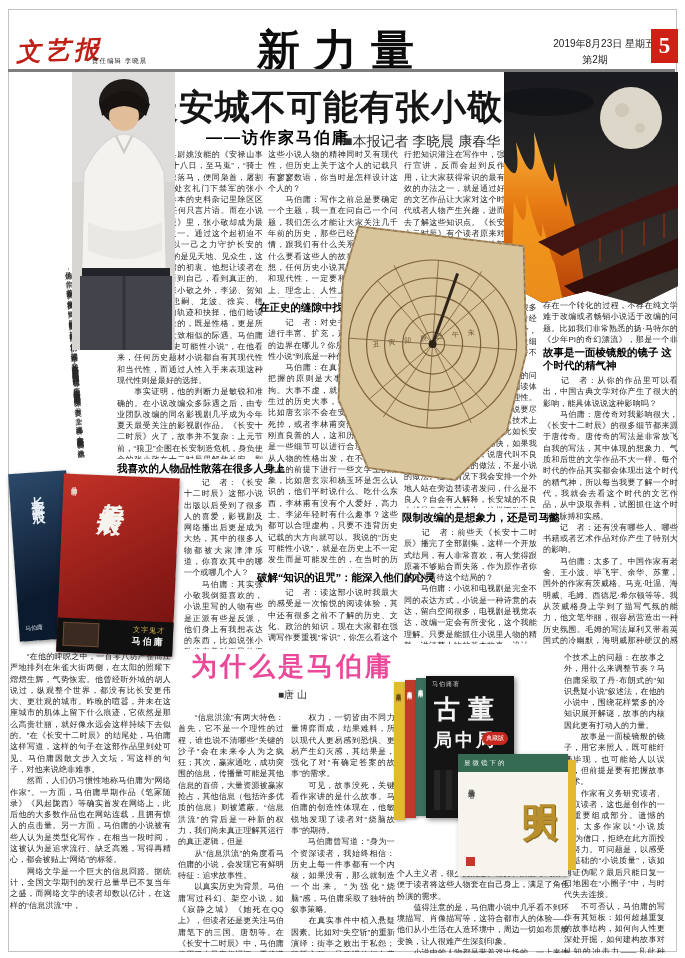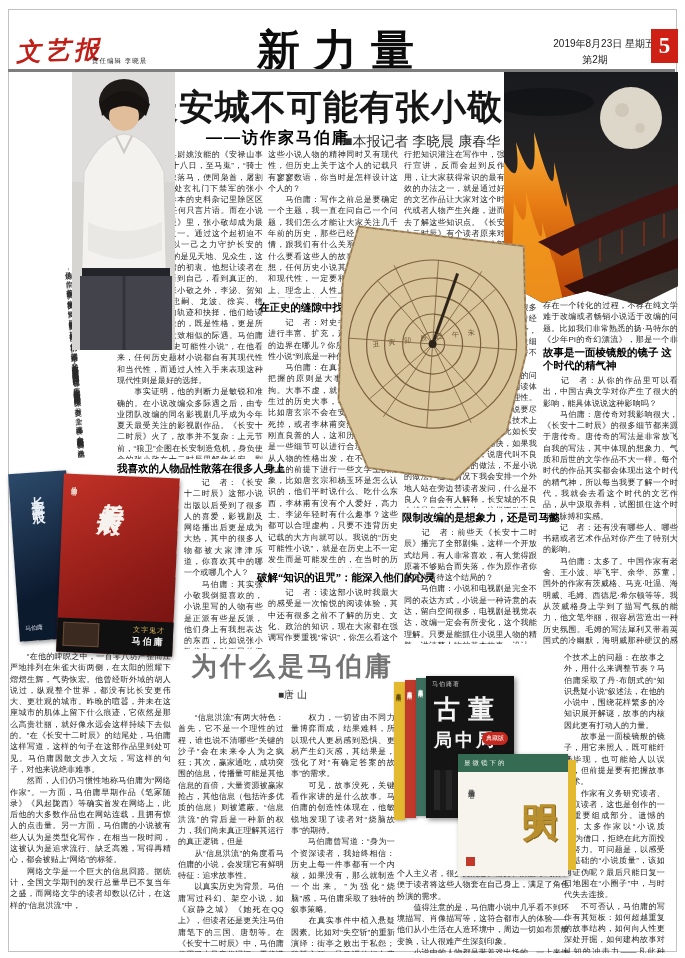--- a/index.html
+++ b/index.html
@@ -22,21 +22,21 @@
   .byline1{left:344px;top:133px;font-size:14px;color:#333;z-index:2;}
   .bt{font-size:8px;line-height:11.3px;text-align:justify;color:#1d1d1d;white-space:pre-line;
       overflow:hidden;letter-spacing:.15px;z-index:1;}
   .sech{font-size:10.5px;font-weight:bold;color:#000;font-family:"Liberation Serif",serif;
       white-space:nowrap;z-index:2;}
   .sech.wrap{white-space:normal;line-height:13px;}
   .bio-vert{left:5px;top:268px;width:76px;height:214px;writing-mode:vertical-rl;font-size:7px;
       line-height:12.5px;color:#2a2a2a;transform:rotate(-4deg);overflow:hidden;letter-spacing:.5px;z-index:2;}
   .img-wrap{overflow:hidden;}
   .a2-title{left:190px;top:649px;width:205px;text-align:center;font-family:"Liberation Serif",serif;
-      font-weight:bold;font-size:26px;color:#737373;letter-spacing:3px;}
+      font-weight:bold;font-size:26px;color:#ec4899;letter-spacing:3px;}
   .a2-byline{left:190px;top:688px;width:205px;text-align:center;font-size:10px;color:#333;}
   
   .bl-wrap{left:14px;top:464px;width:168px;height:196px;z-index:5;}
   .book{position:absolute;box-shadow:1px 2px 4px rgba(0,0,0,.4);}
   .book-blue{left:0;top:8px;width:58px;height:168px;background:linear-gradient(160deg,#2c4a6b,#0c1a2e 70%);
       transform:rotate(-4deg);}
   .book-blue .vt{position:absolute;left:18px;top:14px;writing-mode:vertical-rl;color:#e8eef5;
       font-size:13px;font-weight:bold;letter-spacing:3px;font-family:"Liberation Serif",serif;}
   .book-blue .sa{position:absolute;left:6px;bottom:8px;font-size:6px;color:#cfd8e2;}
   .book-red{left:46px;top:12px;width:116px;height:178px;background:linear-gradient(150deg,#c23227,#8e1b17 60%,#6e1210);

